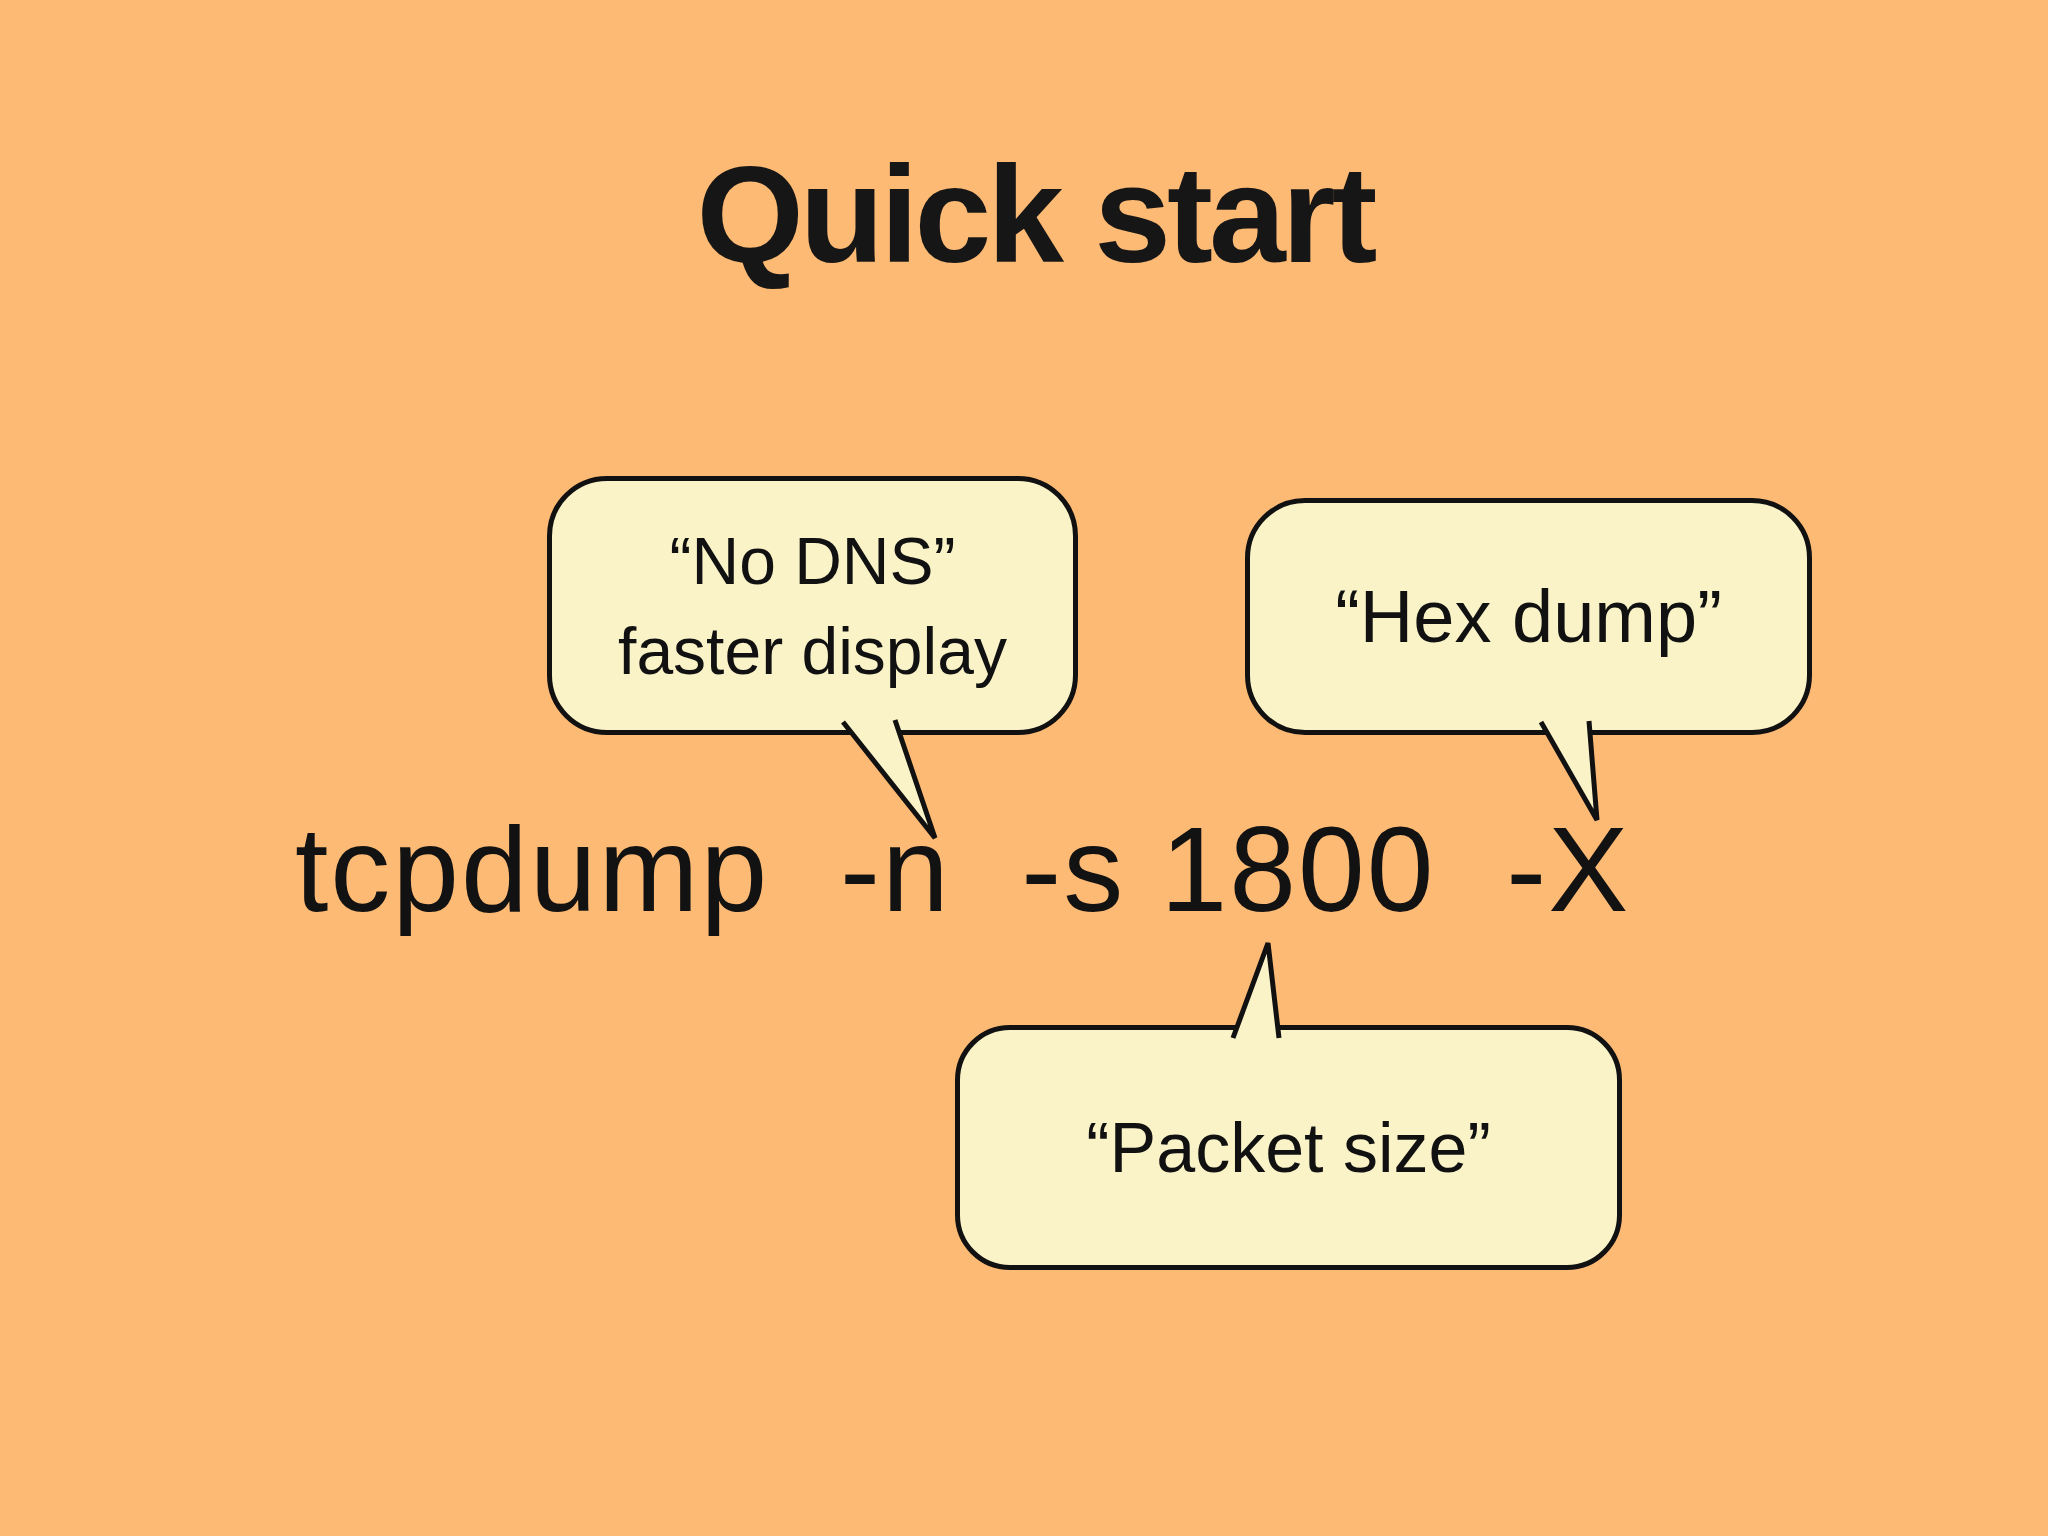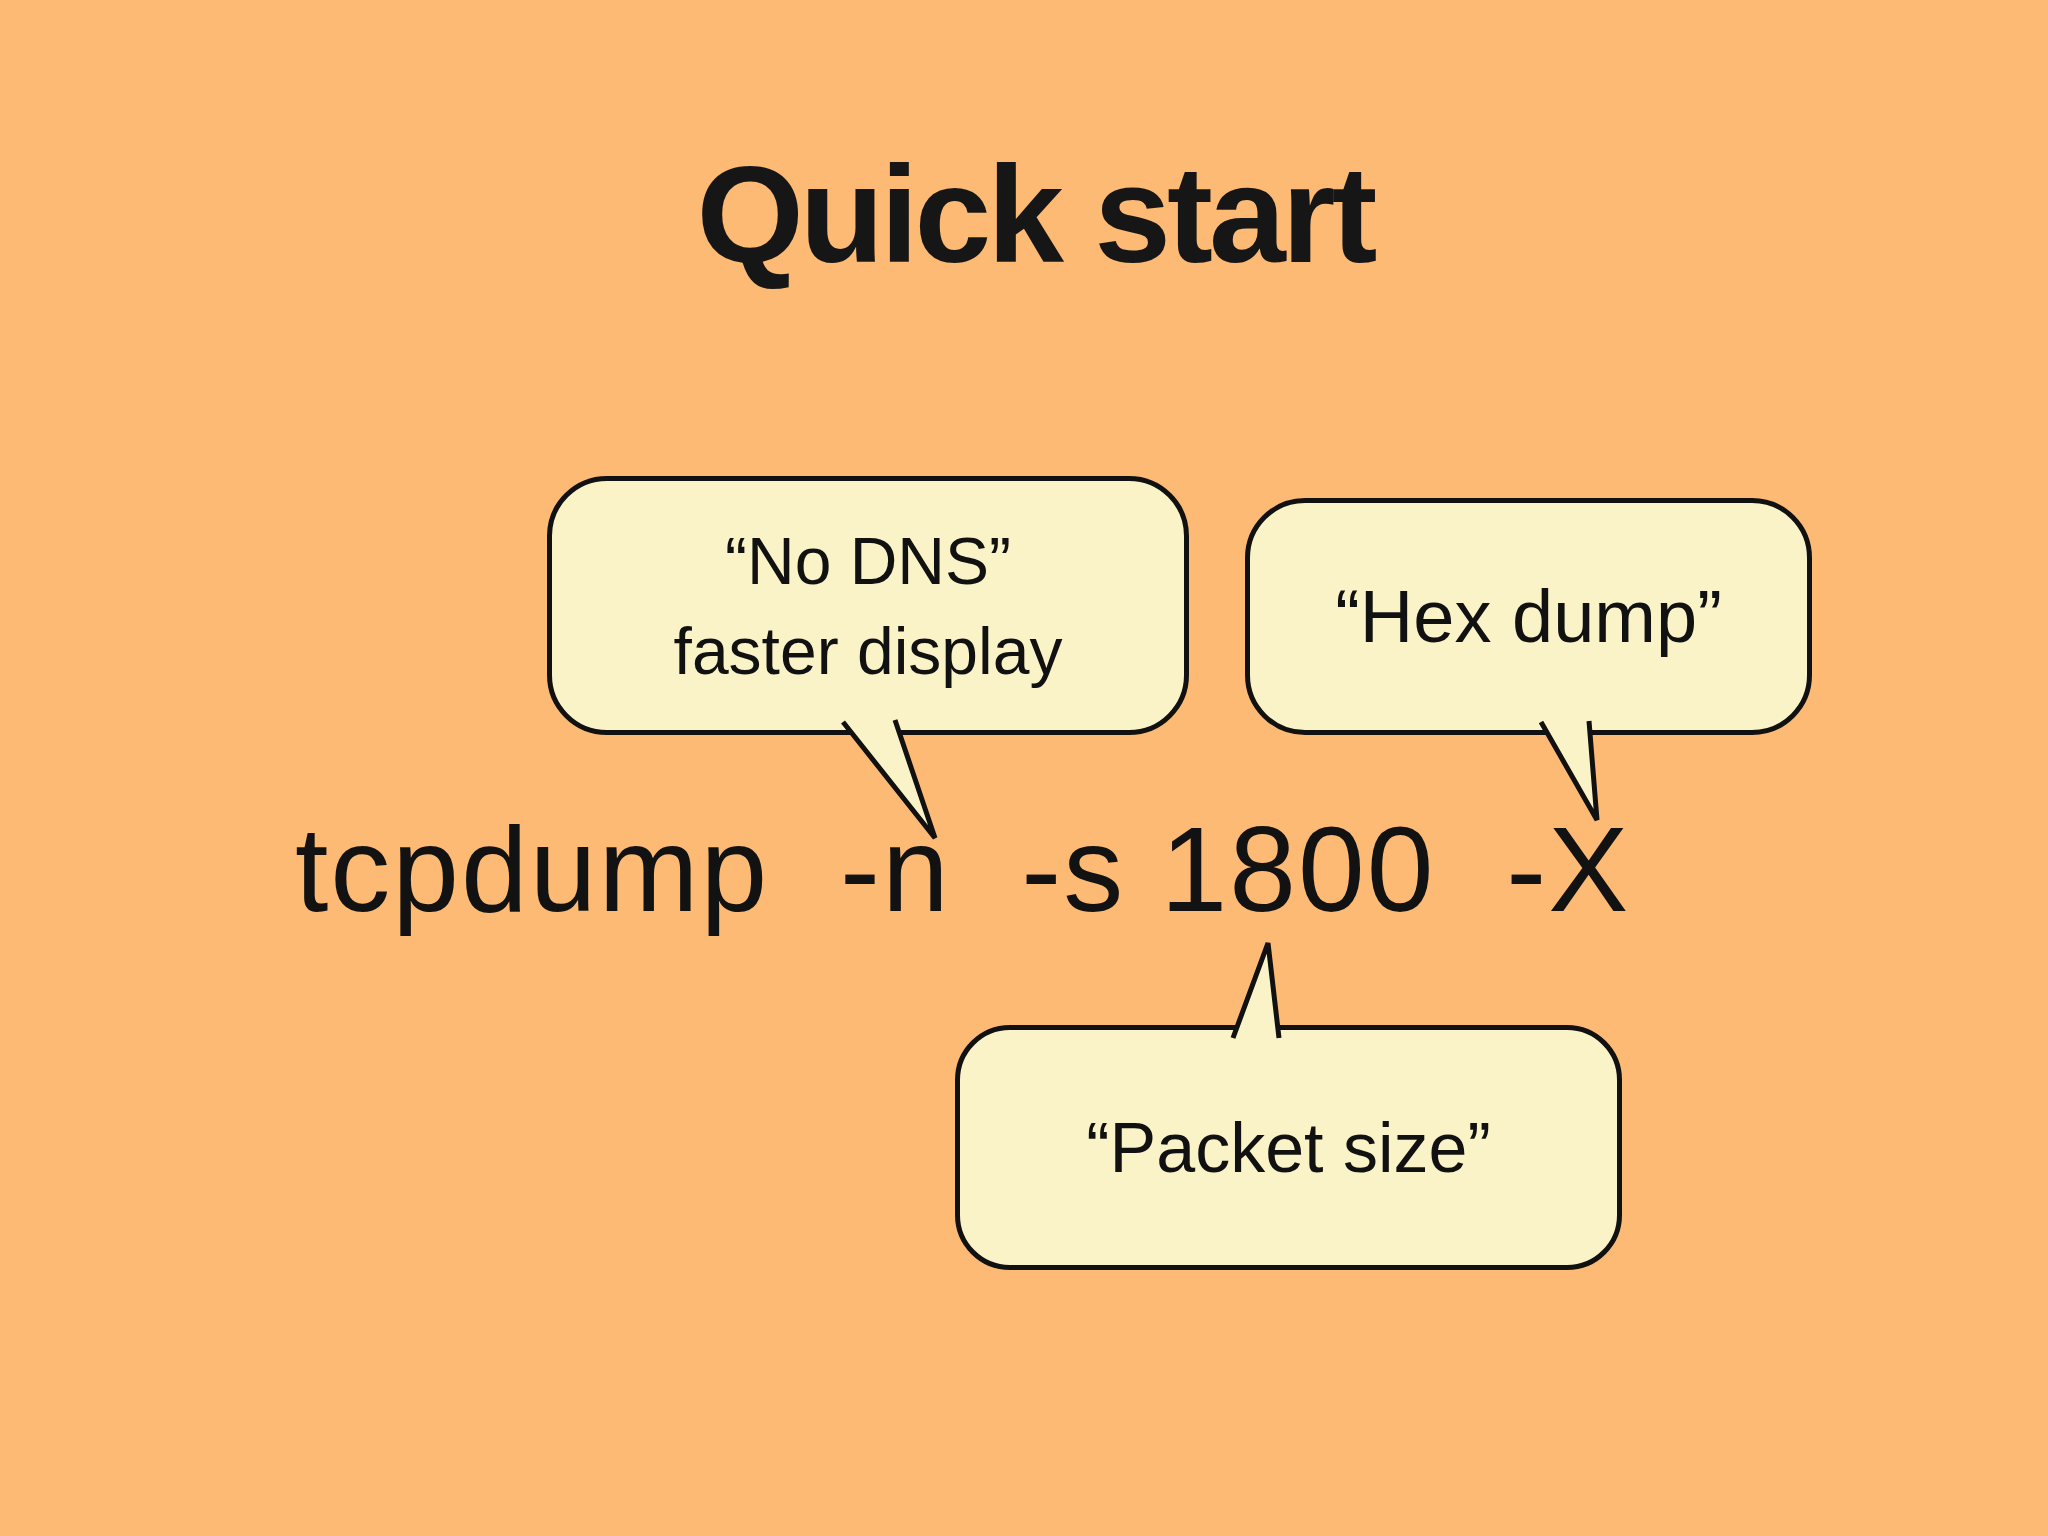--- a/index.html
+++ b/index.html
@@ -44,21 +44,21 @@
     border-radius: 60px;
     display: flex;
     flex-direction: column;
     align-items: center;
     justify-content: center;
     text-align: center;
     z-index: 4;
   }
   .bubble .line { white-space: nowrap; }
   .bubble-no-dns {
-    left: 547px; top: 476px; width: 642px; height: 259px;
+    left: 547px; top: 476px; width: 531px; height: 259px;
     font-size: 66px; line-height: 90px;
   }
   .bubble-hex-dump {
     left: 1245px; top: 498px; width: 567px; height: 237px;
     font-size: 74px; line-height: 112px;
   }
   .bubble-packet-size {
     left: 955px; top: 1025px; width: 667px; height: 245px;
     font-size: 70px; line-height: 96px;
     border-radius: 55px;

